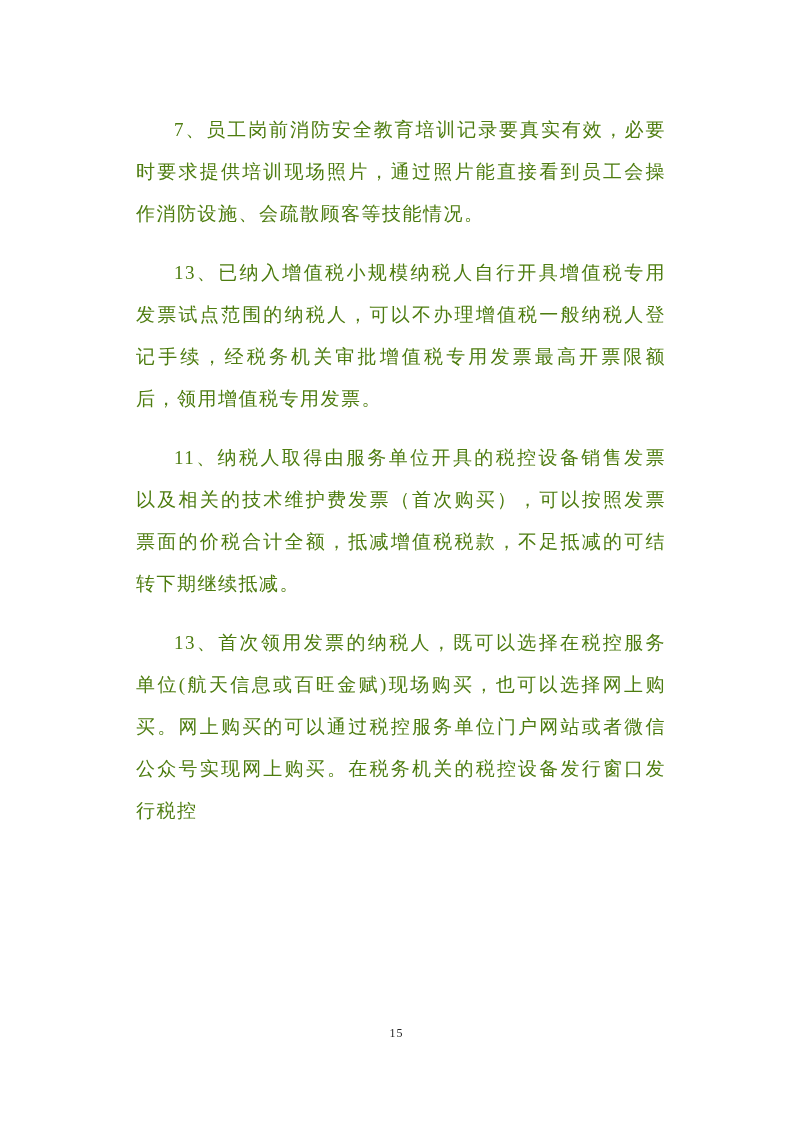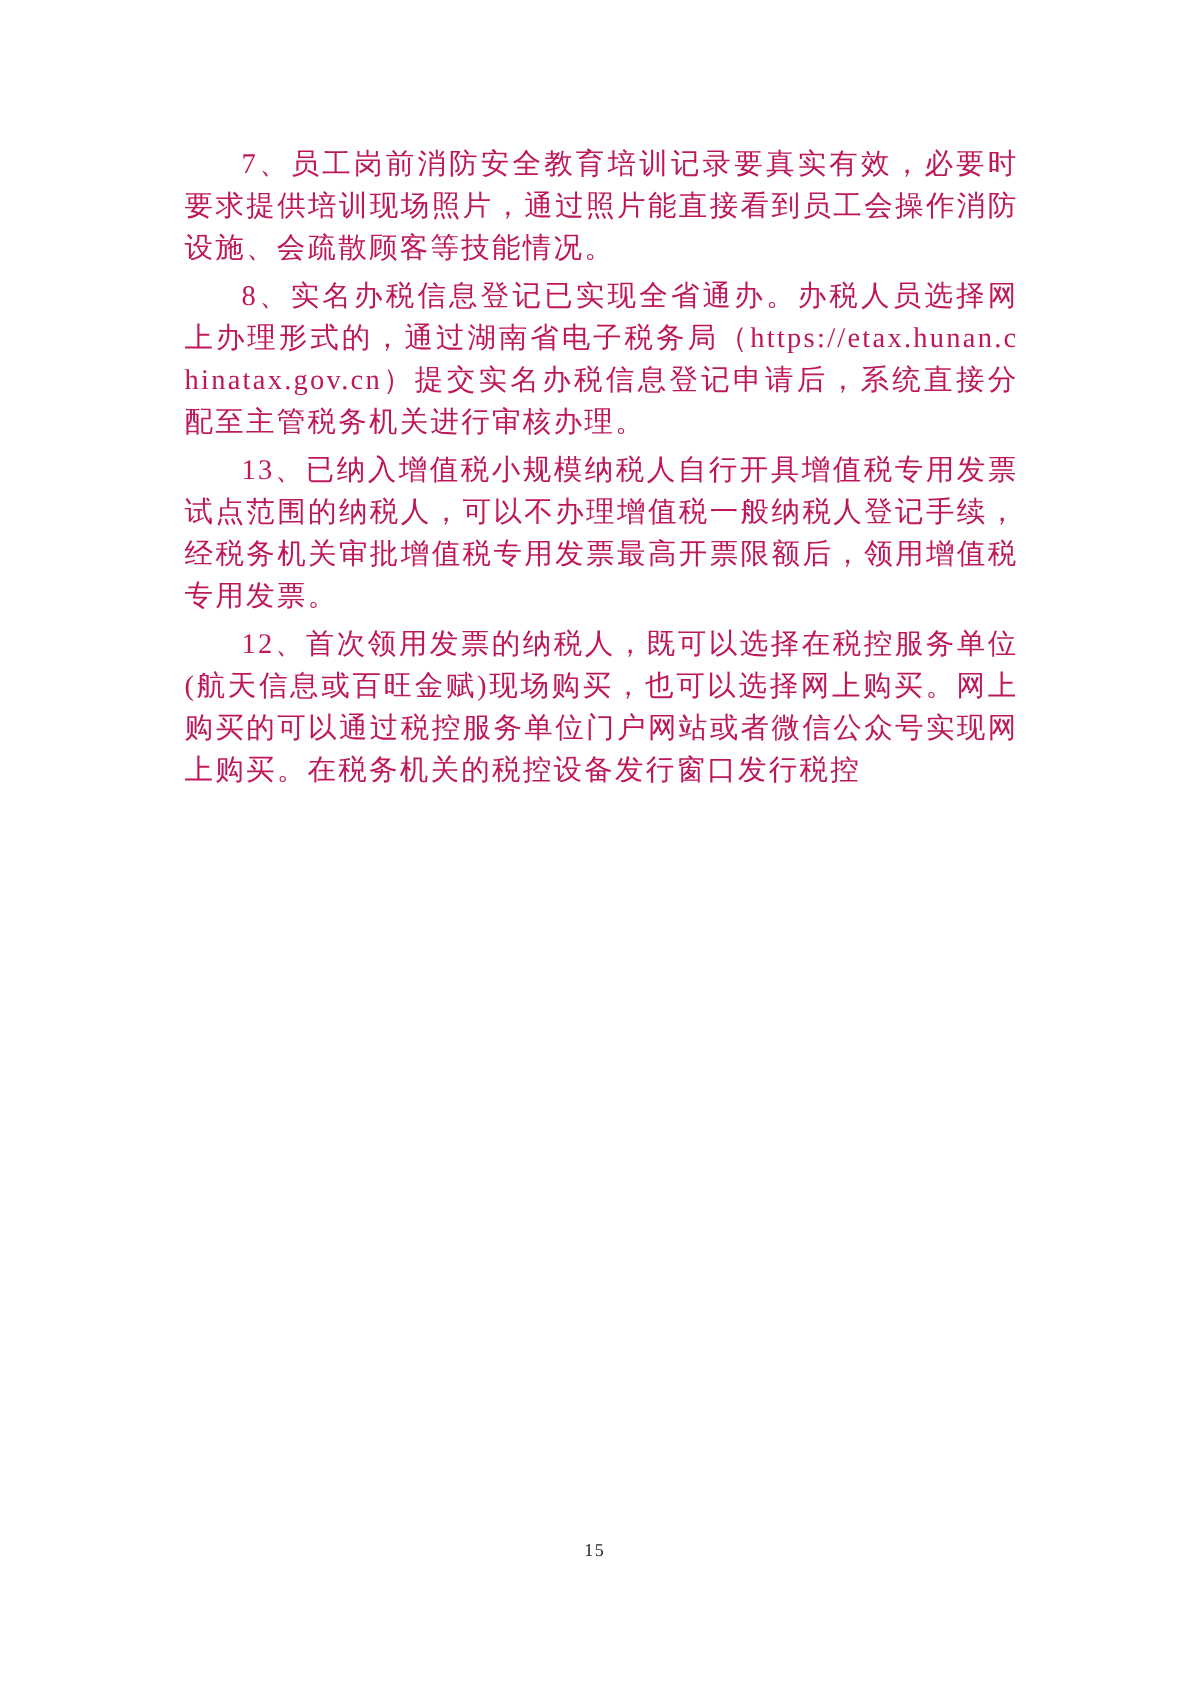--- a/index.html
+++ b/index.html
@@ -15,25 +15,25 @@
     overflow: hidden;
     font-family: "Liberation Serif", "DejaVu Serif", serif;
   }
   .content {
     position: absolute;
     top: 92px;
     left: 119px;
     width: 564px;
   }
   .para {
-    margin: 4px;
+    margin: 17px;
     font-size: 19px;
-    line-height: 28px;
+    line-height: 42px;
     letter-spacing: 1.5px;
-    color: #be185d;
+    color: #4d7c0f;
     text-align: justify;
     text-justify: inter-character;
     text-indent: 2em;
     word-break: break-all;
   }
   .page-number {
     position: absolute;
     left: 0;
     right: 0;
     top: 1026px;
@@ -43,18 +43,18 @@
     letter-spacing: 1px;
     font-family: "Liberation Serif", "DejaVu Serif", serif;
   }
 </style>
 </head>
 <body>
 
 <div class="page">
   <div class="content">
     <p class="para">7、员工岗前消防安全教育培训记录要真实有效，必要时要求提供培训现场照片，通过照片能直接看到员工会操作消防设施、会疏散顾客等技能情况。</p>
-    <p class="para">8、实名办税信息登记已实现全省通办。办税人员选择网上办理形式的，通过湖南省电子税务局（https://etax.hunan.chinatax.gov.cn）提交实名办税信息登记申请后，系统直接分配至主管税务机关进行审核办理。</p>
     <p class="para">13、已纳入增值税小规模纳税人自行开具增值税专用发票试点范围的纳税人，可以不办理增值税一般纳税人登记手续，经税务机关审批增值税专用发票最高开票限额后，领用增值税专用发票。</p>
-    <p class="para">12、首次领用发票的纳税人，既可以选择在税控服务单位(航天信息或百旺金赋)现场购买，也可以选择网上购买。网上购买的可以通过税控服务单位门户网站或者微信公众号实现网上购买。在税务机关的税控设备发行窗口发行税控</p>
+    <p class="para">11、纳税人取得由服务单位开具的税控设备销售发票以及相关的技术维护费发票（首次购买），可以按照发票票面的价税合计全额，抵减增值税税款，不足抵减的可结转下期继续抵减。</p>
+    <p class="para">13、首次领用发票的纳税人，既可以选择在税控服务单位(航天信息或百旺金赋)现场购买，也可以选择网上购买。网上购买的可以通过税控服务单位门户网站或者微信公众号实现网上购买。在税务机关的税控设备发行窗口发行税控</p>
   </div>
   <div class="page-number">15</div>
 </div>
 
 </body></html>

